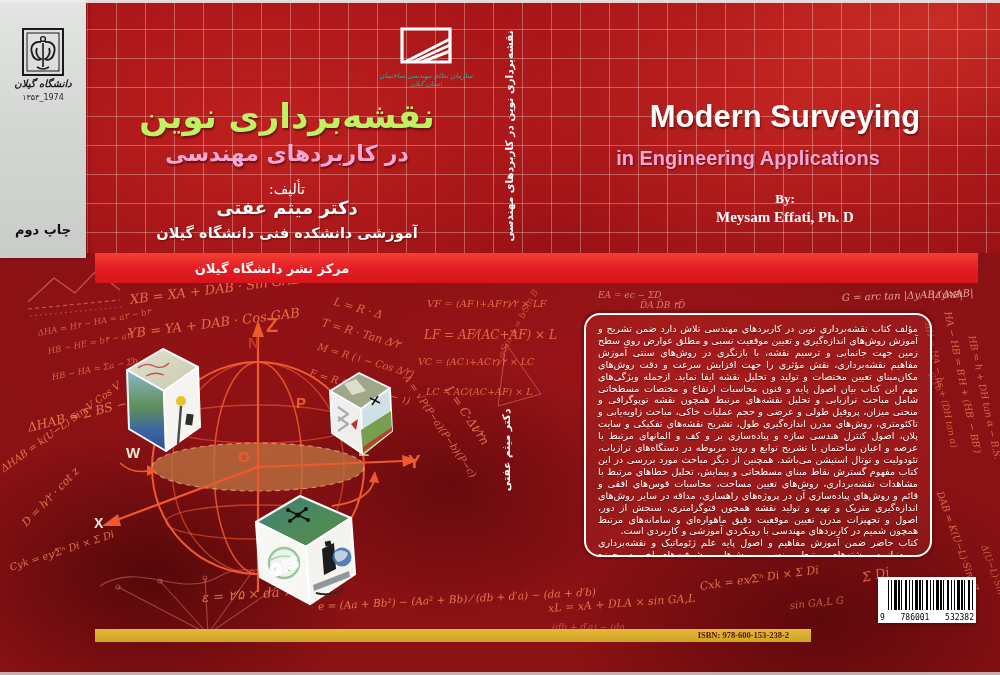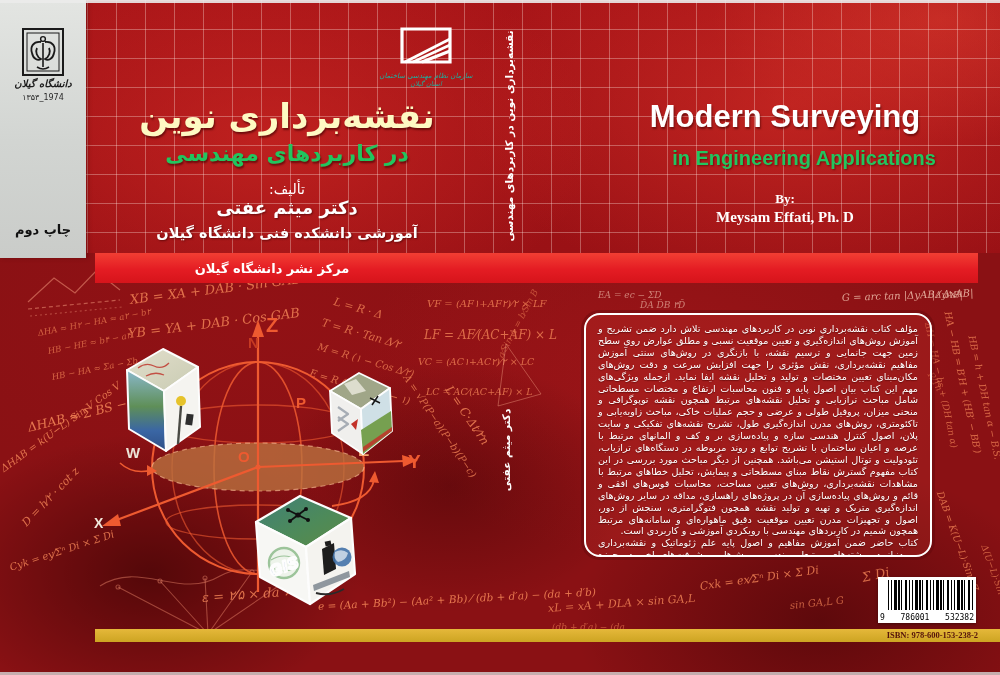--- a/index.html
+++ b/index.html
@@ -33,23 +33,23 @@
     font-size:10px;font-weight:bold;font-style:italic;direction:rtl;}
   .flap .univ-year{left:0;top:93px;width:86px;text-align:center;color:#2a2a2a;
     font-size:8px;letter-spacing:.5px;}
   .flap .edition{left:0;top:222px;width:86px;text-align:center;color:#111;
     font-size:13px;font-weight:bold;direction:rtl;}
   
   .org{left:378px;top:26px;width:96px;z-index:5;text-align:center;color:#14b8a6;}
   .org .l1{font-size:7px;direction:rtl;font-style:italic;opacity:.95;margin-top:2px;}
   .org .l2{font-size:6.5px;direction:rtl;font-style:italic;opacity:.9;}
   
-  .fa-t1{left:287px;top:96px;transform:translateX(-50%);color:#fef9c3;font-size:34px;
+  .fa-t1{left:287px;top:96px;transform:translateX(-50%);color:#bef264;font-size:34px;
     font-weight:bold;direction:rtl;white-space:nowrap;z-index:5;text-shadow:1px 2px 2px rgba(60,0,0,.6);}
-  .fa-t2{left:287px;top:141px;transform:translateX(-50%);color:#22c55e;font-size:22px;
+  .fa-t2{left:287px;top:141px;transform:translateX(-50%);color:#f9a8d4;font-size:22px;
     font-weight:bold;direction:rtl;white-space:nowrap;z-index:5;text-shadow:1px 2px 2px rgba(60,0,0,.6);}
   .fa-by{left:287px;top:181px;transform:translateX(-50%);color:#fff;font-size:14px;
     direction:rtl;z-index:5;}
   .fa-author{left:287px;top:197px;transform:translateX(-50%);color:#fff;font-size:18px;
     font-weight:bold;direction:rtl;white-space:nowrap;z-index:5;text-shadow:1px 1px 2px rgba(60,0,0,.6);}
   .fa-affil{left:287px;top:225px;transform:translateX(-50%);color:#fff;font-size:14.5px;
     font-weight:bold;direction:rtl;white-space:nowrap;z-index:5;text-shadow:1px 1px 2px rgba(60,0,0,.6);}
   
   .band{left:95px;top:253px;width:883px;height:30px;z-index:6;
     background:linear-gradient(#f23e33,#e41c23 55%,#d6141b);}
@@ -60,41 +60,41 @@
     font-family:"Liberation Sans",sans-serif;}
   
   .spine-title{left:509px;top:136px;transform:translate(-50%,-50%) rotate(-90deg);
     color:#fff;font-size:10.5px;font-weight:bold;direction:rtl;white-space:nowrap;z-index:5;}
   .spine-author{left:506px;top:450px;transform:translate(-50%,-50%) rotate(-90deg);
     color:#fff;font-size:10.5px;font-weight:bold;direction:rtl;white-space:nowrap;z-index:5;}
   
   .en-t1{left:785px;top:99px;transform:translateX(-50%);color:#fff;font-size:31px;
     font-weight:bold;white-space:nowrap;z-index:5;font-family:"Liberation Sans",sans-serif;
     text-shadow:1px 2px 2px rgba(60,0,0,.55);}
-  .en-t2{left:804px;top:147px;transform:translateX(-50%);color:#22c55e;font-size:20px;
+  .en-t2{left:748px;top:147px;transform:translateX(-50%);color:#f9a8d4;font-size:20px;
     font-weight:bold;white-space:nowrap;z-index:5;font-family:"Liberation Sans",sans-serif;
     text-shadow:1px 1px 2px rgba(60,0,0,.55);}
   .en-by{left:785px;top:191px;transform:translateX(-50%);color:#fff;font-size:13px;
     font-weight:bold;z-index:5;font-family:"Liberation Serif",serif;}
   .en-author{left:785px;top:209px;transform:translateX(-50%);color:#fff;font-size:15px;
     font-weight:bold;white-space:nowrap;z-index:5;font-family:"Liberation Serif",serif;}
   .desc-box{left:584px;top:313px;width:348px;height:244px;box-sizing:border-box;z-index:5;
     border:2.5px solid #fff;border-radius:16px;padding:8px 12px;
     background:rgba(216,62,48,.2);box-shadow:0 0 0 3px rgba(90,5,8,.35);overflow:hidden;}
   .desc-box p{margin:0;color:#fff;font-size:9.6px;line-height:11.9px;text-align:justify;
     direction:rtl;text-shadow:0 1px 1px rgba(60,0,0,.5);}
   
   .barcode{left:878px;top:577px;width:98px;height:46px;background:#fff;z-index:6;
     box-shadow:0 1px 3px rgba(0,0,0,.4);}
   .bars{position:absolute;left:10px;right:3px;top:3px;height:30px;
     background:repeating-linear-gradient(90deg,#000 0 1.5px,#fff 1.5px 3px,#000 3px 4px,#fff 4px 6.5px,#000 6.5px 9px,#fff 9px 10.5px);}
   .bc-digits{position:absolute;left:2px;right:2px;bottom:1px;display:flex;
     justify-content:space-between;font-family:"DejaVu Sans Mono",monospace;
     font-size:8px;color:#000;}
-  .gold-band{left:95px;top:629px;width:905px;height:13px;z-index:6;
+  .gold-band{left:95px;top:629px;width:716px;height:13px;z-index:6;
     background:linear-gradient(#e5b83a,#cda422);}
   .gold-band .isbn{position:absolute;right:22px;top:0;font-family:"Liberation Serif",serif;
     font-size:8.5px;line-height:13px;color:#55130b;font-weight:bold;}
   
   .formula-layer{left:0;top:0;width:1000px;height:675px;z-index:2;pointer-events:none;}
   .formula{position:absolute;font-family:"DejaVu Serif",serif;font-style:italic;
     color:#f08255;white-space:nowrap;transform-origin:left center;}
   
   .illu{left:0;top:0;z-index:3;pointer-events:none;}
 </style>

